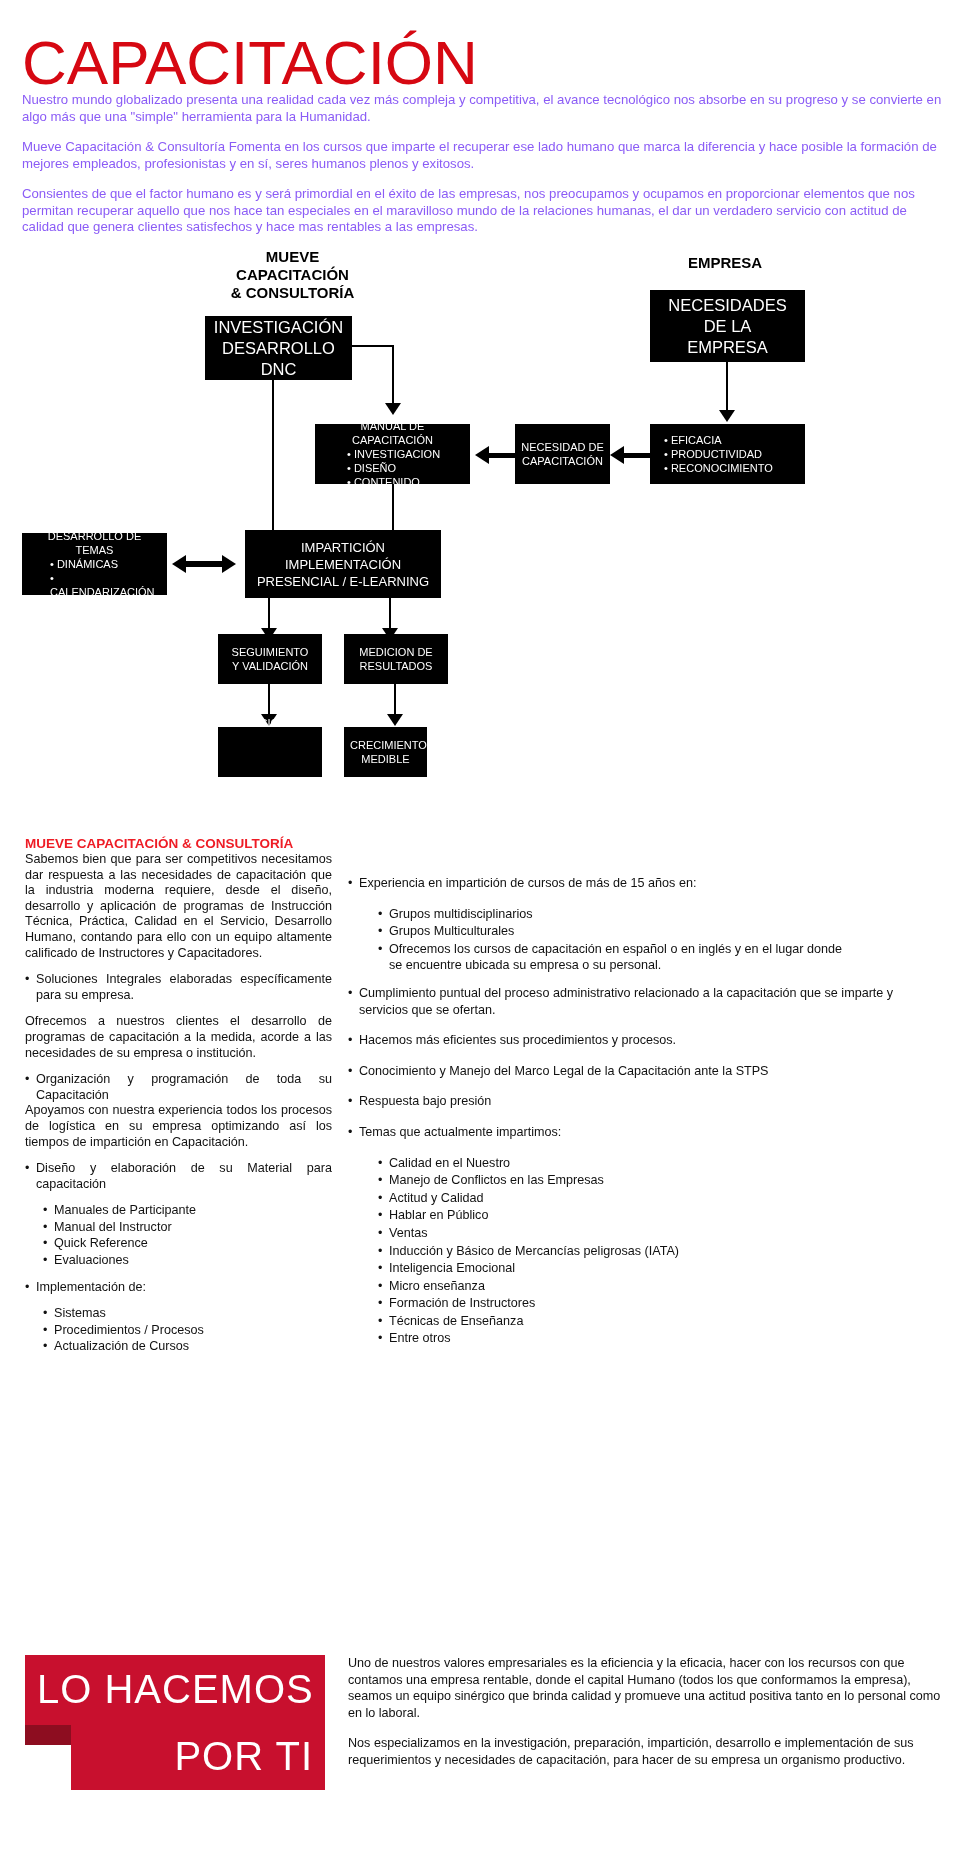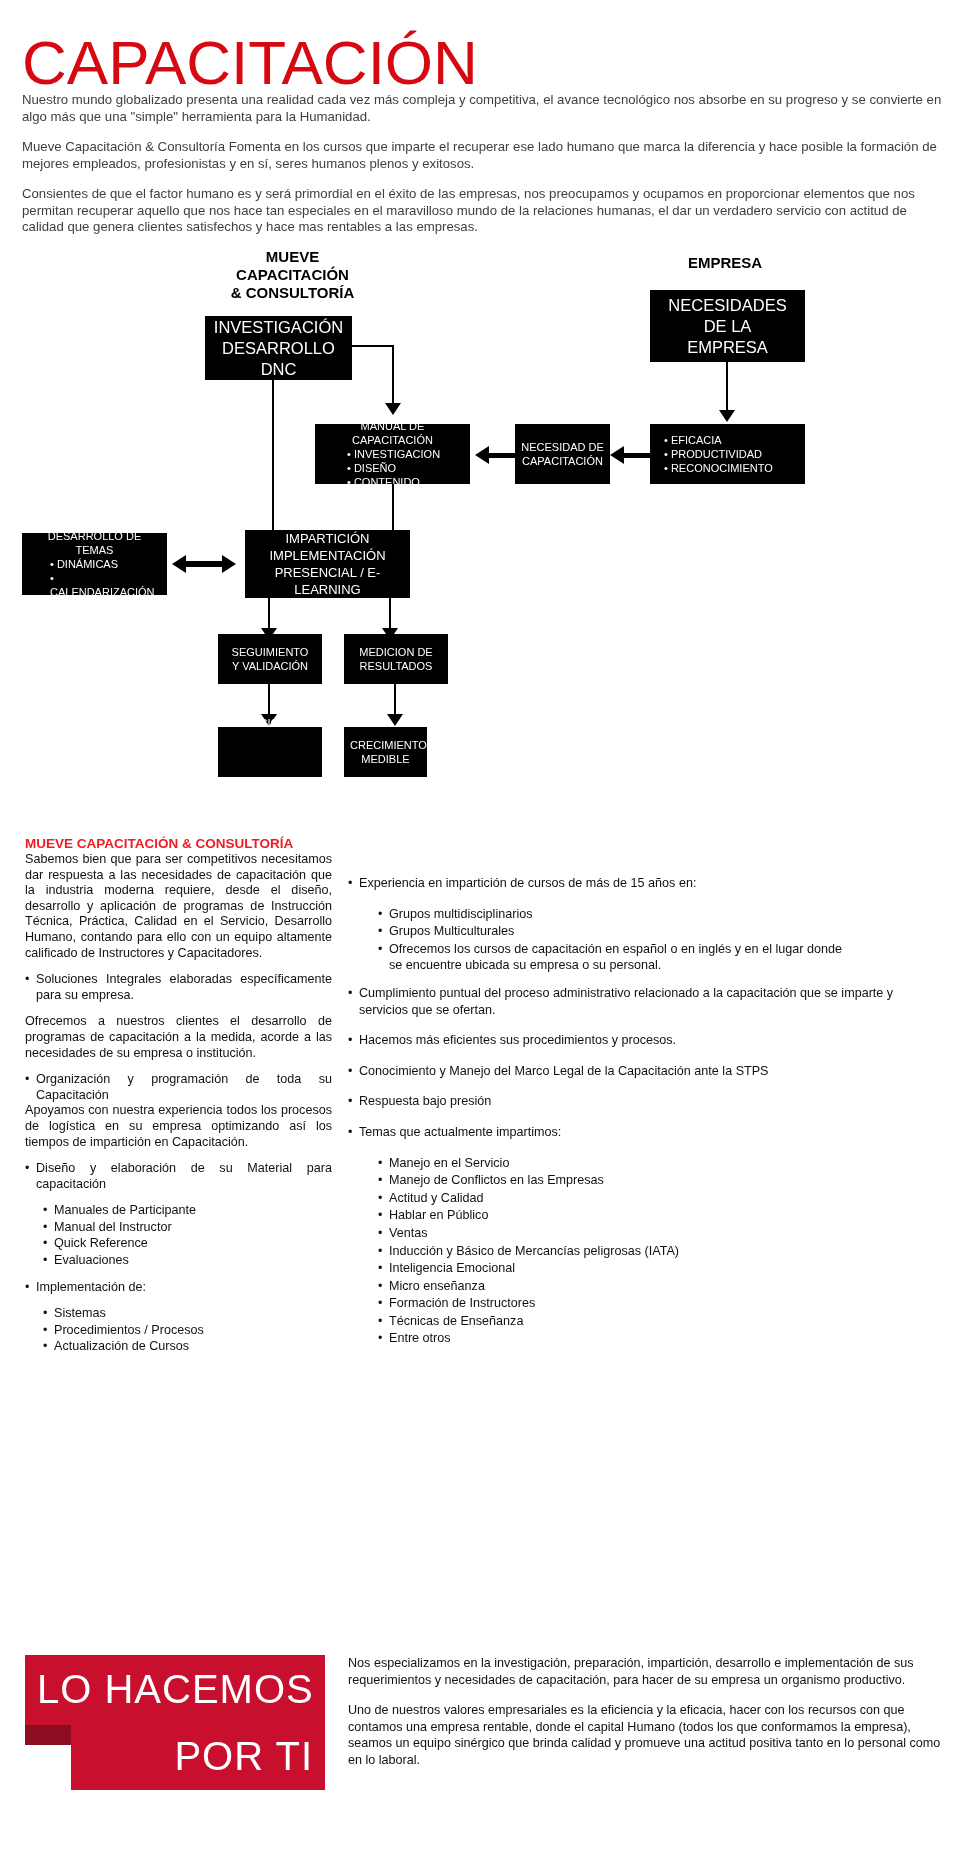--- a/index.html
+++ b/index.html
@@ -18,21 +18,21 @@
   
   .title {
     position:absolute; left:22px; top:32px;
     font-size:62px; line-height:62px;
     letter-spacing:0px;
     color:#d60812;
     font-weight:400;
   }
   .intro {
     position:absolute; left:22px; top:92px; width:920px;
-    font-size:13.2px; line-height:16.5px; color:#404040;
+    font-size:13.2px; line-height:16.5px; color:#8b5cf6;
   }
   .intro p { margin:0 0 14px 0; }
 
   
   .diagram { position:absolute; left:0; top:240px; width:960px; height:570px; }
   .lbl-red {
     position:absolute; color:#000000; font-weight:bold;
     font-size:15px; line-height:18px; text-align:center;
   }
   .box {
@@ -192,21 +192,21 @@
       <div class="bul" style="padding-left:22px;">
         <div>• <span>DINÁMICAS</span></div>
         <div>• <span>CALENDARIZACIÓN</span></div>
       </div>
     </div>
 
     <div class="ln-h" style="left:186px; top:321px; width:36px; height:6px;"></div>
     <div class="arrow-l" style="left:172px; top:315px;"></div>
     <div class="arrow-r" style="left:222px; top:315px;"></div>
 
-    <div class="box med" style="left:245px; top:290px; width:165px; height:68px;">
+    <div class="box med" style="left:245px; top:290px; width:196px; height:68px;">
       <span class="ln">IMPARTICIÓN</span>
       <span class="ln">IMPLEMENTACIÓN</span>
       <span class="ln">PRESENCIAL / E-LEARNING</span>
     </div>
 
     <div class="ln-v" style="left:268px; top:358px; height:30px;"></div>
     <div class="arrow-d" style="left:261px; top:388px;"></div>
 
     <div class="ln-v" style="left:389px; top:358px; height:30px;"></div>
     <div class="arrow-d" style="left:382px; top:388px;"></div>
@@ -334,21 +334,21 @@
       <span class="bt">•</span>
       <span class="bx">Respuesta bajo presión</span>
     </div>
     <div class="bl" style="margin-bottom:14px;">
       <span class="bt">•</span>
       <span class="bx">Temas que actualmente impartimos:</span>
     </div>
     <div class="sublist indent2">
       <div class="bl">
           <span class="bt">•</span>
-          <span class="bx">Manejo en el Servicio</span>
+          <span class="bx">Calidad en el Nuestro</span>
         </div>
       <div class="bl">
           <span class="bt">•</span>
           <span class="bx">Manejo de Conflictos en las Empresas</span>
         </div>
       <div class="bl">
           <span class="bt">•</span>
           <span class="bx">Actitud y Calidad</span>
         </div>
       <div class="bl">
@@ -388,17 +388,17 @@
 
   <div class="banner">
     <div class="bar1"></div>
     <div class="notch"></div>
     <div class="bar2"></div>
     <div class="t1">LO HACEMOS</div>
     <div class="t2">POR TI</div>
   </div>
 
   <div class="closing">
+    <p>Uno de nuestros valores empresariales es la eficiencia y la eficacia, hacer con los recursos con que contamos una empresa rentable, donde el capital Humano (todos los que conformamos la empresa), seamos un equipo sinérgico que brinda calidad y promueve una actitud positiva tanto en lo personal como en lo laboral.</p>
     <p>Nos especializamos en la investigación, preparación, impartición, desarrollo e implementación de sus requerimientos y necesidades de capacitación, para hacer de su empresa un organismo productivo.</p>
-    <p>Uno de nuestros valores empresariales es la eficiencia y la eficacia, hacer con los recursos con que contamos una empresa rentable, donde el capital Humano (todos los que conformamos la empresa), seamos un equipo sinérgico que brinda calidad y promueve una actitud positiva tanto en lo personal como en lo laboral.</p>
   </div>
 
 </div>
 
 </body></html>

